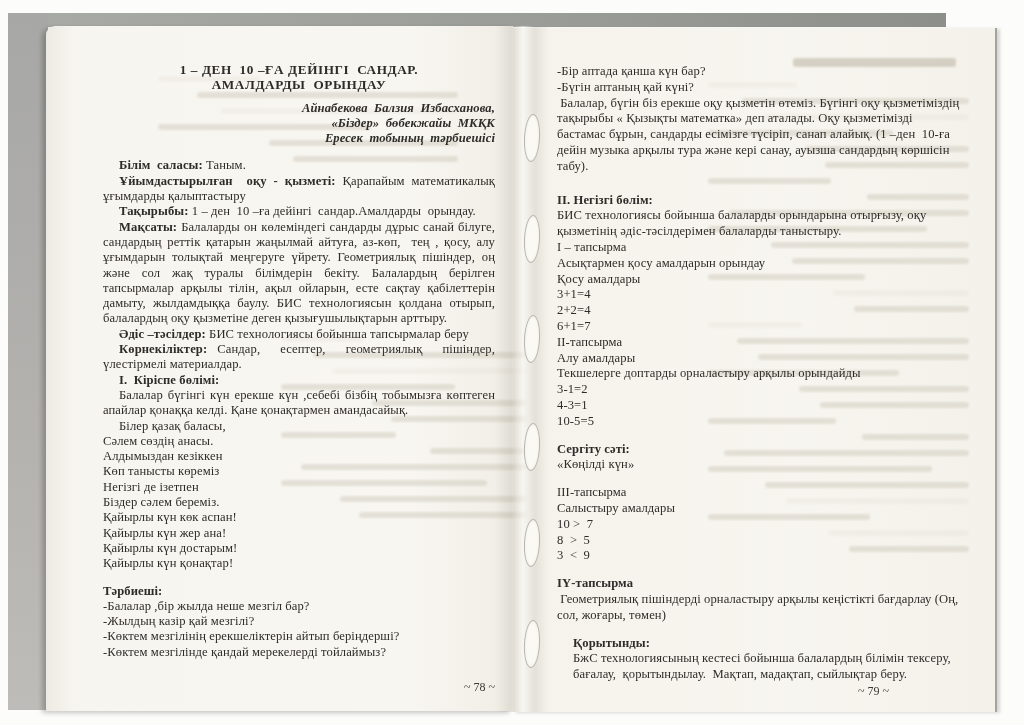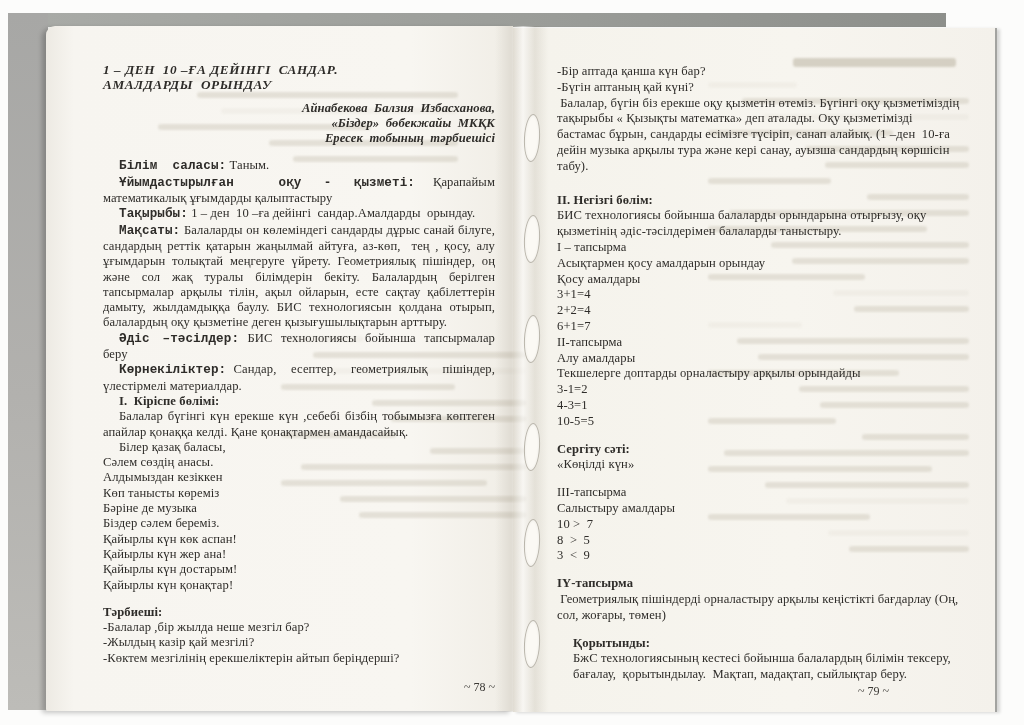--- a/index.html
+++ b/index.html
@@ -22,22 +22,22 @@
     background:linear-gradient(90deg,rgba(110,100,80,0) 0%,rgba(110,100,80,.13) 30%,
       rgba(255,255,255,.55) 52%,rgba(110,100,80,.10) 74%,rgba(110,100,80,0) 100%);}
   .hole{position:absolute;left:524px;width:14px;height:46px;border:1px solid #b9b5ab;
     border-radius:50%;background:#fbf9f4;transform:rotate(3deg);z-index:4;
     box-shadow:inset 0 0 3px rgba(0,0,0,.07);}
   
   .col{position:absolute;z-index:2;font-size:12.6px;line-height:15.3px;letter-spacing:.1px;}
   .col-left{left:57px;right:18px;top:36px;}
   .col-right{left:44px;right:32px;top:36px;line-height:15.8px;}
   .blk{white-space:pre-wrap;}
-  .lbl{font-weight:700;font-family:Liberation Mono, monospace;}
-  .b-title{font-weight:700;text-align:left;letter-spacing:.6px;font-size:13.2px;font-style:italic;}
+  .lbl{font-weight:700;}
+  .b-title{font-weight:700;text-align:center;letter-spacing:.6px;font-size:13.2px;}
   .b-author{font-weight:700;font-style:italic;text-align:right;}
   .b-label{text-indent:16px;text-align:justify;}
   .b-para{text-indent:16px;text-align:justify;}
   .b-plain{text-align:left;}
   .b-indent{padding-left:16px;}
   .b-boldindent{font-weight:700;padding-left:16px;font-family:Liberation Serif, serif;}
   .b-boldline{font-weight:700;}
   .b-indentblock{padding-left:16px;}
   .b-gap8{height:8px;} .b-gap12{height:12px;} .b-gap18{height:18px;}
   .pagenum{position:absolute;left:57px;right:18px;bottom:16px;text-align:right;
@@ -95,31 +95,32 @@
         <div class="blk b-label"><span class="lbl">Тақырыбы:</span> 1 – ден  10 –ға дейінгі  сандар.Амалдарды  орындау.</div>
         <div class="blk b-label"><span class="lbl">Мақсаты:</span> Балаларды он көлеміндегі сандарды дұрыс санай білуге, сандардың реттік қатарын жаңылмай айтуға, аз-көп,  тең , қосу, алу ұғымдарын толықтай меңгеруге үйрету. Геометриялық пішіндер, оң және сол жақ туралы білімдерін бекіту. Балалардың берілген тапсырмалар арқылы тілін, ақыл ойларын, есте сақтау қабілеттерін дамыту, жылдамдыққа баулу. БИС технологиясын қолдана отырып, балалардың оқу қызметіне деген қызығушылықтарын арттыру.</div>
         <div class="blk b-label"><span class="lbl">Әдіс –тәсілдер:</span> БИС технологиясы бойынша тапсырмалар беру</div>
         <div class="blk b-label"><span class="lbl">Көрнекіліктер:</span> Сандар,  есептер,  геометриялық  пішіндер, үлестірмелі материалдар.</div>
         <div class="blk b-boldindent">I.  Кіріспе бөлімі:</div>
         <div class="blk b-para">Балалар бүгінгі күн ерекше күн ,себебі бізбің тобымызға көптеген апайлар қонаққа келді. Қане қонақтармен амандасайық.</div>
         <div class="blk b-indent">Білер қазақ баласы,</div>
         <div class="blk b-line">Сәлем сөздің анасы.</div>
         <div class="blk b-line">Алдымыздан кезіккен</div>
         <div class="blk b-line">Көп танысты көреміз</div>
-        <div class="blk b-line">Бәріне де музыка</div>
+        <div class="blk b-line">Негізгі де ізетпен</div>
         <div class="blk b-line">Біздер сәлем береміз.</div>
         <div class="blk b-line">Қайырлы күн көк аспан!</div>
         <div class="blk b-line">Қайырлы күн жер ана!</div>
         <div class="blk b-line">Қайырлы күн достарым!</div>
         <div class="blk b-line">Қайырлы күн қонақтар!</div>
         <div class="blk b-gap12"></div>
         <div class="blk b-boldline">Тәрбиеші:</div>
         <div class="blk b-line">-Балалар ,бір жылда неше мезгіл бар?</div>
         <div class="blk b-line">-Жылдың казір қай мезгілі?</div>
         <div class="blk b-line">-Көктем мезгілінің ерекшеліктерін айтып беріңдерші?</div>
+        <div class="blk b-line">-Көктем мезгілінде қандай мерекелерді тойлаймыз?</div>
       </div>
     <div class="pagenum">~ 78 ~</div>
   </div>
 
   <div class="page page-right">
     <div class="bleed-heading"></div>
     <div class="bleed bleed-r">
         <div class="bline" style="width: 34%; opacity: 0.12;"></div>
         <div class="bline" style="width: 87%; opacity: 0.42; margin-left: auto;"></div>
         <div class="bline" style="width: 79%; opacity: 0.12; margin-left: auto;"></div>

